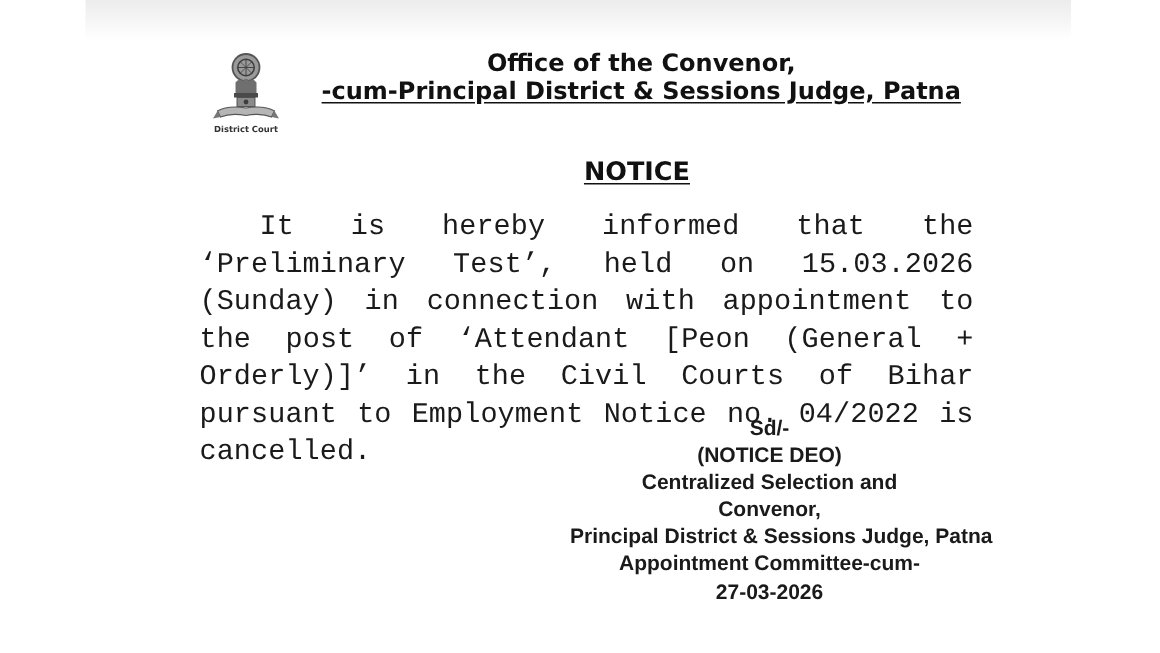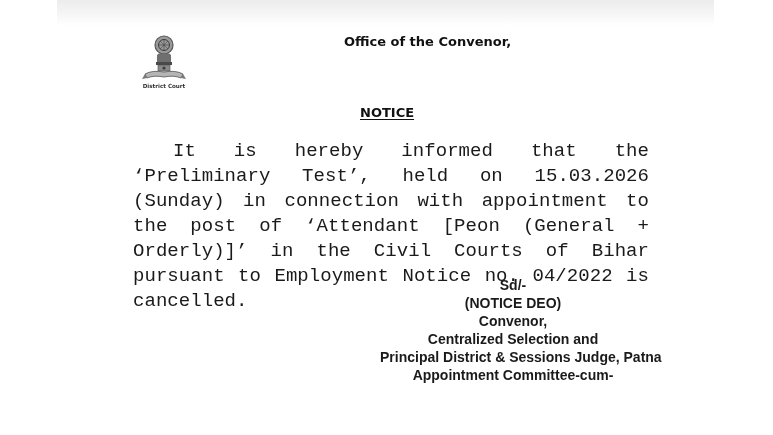--- a/index.html
+++ b/index.html
@@ -35,34 +35,34 @@
     width: 48px;
     height: 58px;
   }
   .header {
     position: absolute;
     left: 205px;
     top: 33px;
     width: 445px;
     text-align: center;
     font-weight: bold;
-    font-size: 13px;
+    font-size: 16px;
     line-height: 18.6px;
     color: #111;
   }
   .header .line { display: block; white-space: nowrap; }
   .header .line.u { text-decoration: underline; text-underline-offset: 2px; }
   .notice-title {
     position: absolute;
     left: 360px;
     top: 105px;
     width: 100px;
-    text-align: left;
+    text-align: right;
     font-weight: bold;
-    font-size: 13px;
+    font-size: 17px;
     text-decoration: underline;
     text-underline-offset: 2px;
   }
   .body-text {
     position: absolute;
     left: 133px;
     top: 139px;
     width: 516px;
     font-family: Liberation Mono, monospace;
     font-size: 19px;
@@ -109,28 +109,30 @@
 
     <path d="M5 40 Q12 36 24 38 Q36 36 43 40 L41 44 Q34 41 24 43 Q14 41 7 44 Z" fill="#b5b5b5" stroke="#555" stroke-width="0.8"></path>
     <path d="M5 40 L2 45 L7 44 Z" fill="#777"></path>
     <path d="M43 40 L46 45 L41 44 Z" fill="#777"></path>
 
     <text x="24" y="54" text-anchor="middle" font-family="DejaVu Sans, sans-serif" font-size="5.6" font-weight="bold" fill="#333">District Court</text>
   </svg>
 
   <div class="header">
     <span class="line">Office of the Convenor,</span>
+    <span class="line u">-cum-Principal District &amp; Sessions Judge, Patna</span>
   </div>
 
   <div class="notice-title">NOTICE</div>
 
   <p class="body-text" style="margin:0">It is hereby informed that the ‘Preliminary Test’, held on 15.03.2026 (Sunday) in connection with appointment to the post of ‘Attendant [Peon (General + Orderly)]’ in the Civil Courts of Bihar pursuant to Employment Notice no. 04/2022 is cancelled.</p>
 
   <div class="signature">
     <span class="sl">Sd/-</span>
     <span class="sl">(NOTICE DEO)</span>
+    <span class="sl">Centralized Selection and</span>
     <span class="sl">Convenor,</span>
-    <span class="sl">Centralized Selection and</span>
     <span class="sl">Principal District &amp; Sessions Judge, Patna</span>
     <span class="sl">Appointment Committee-cum-</span>
+    <span class="sl">27-03-2026</span>
   </div>
 
 </div>
 
 </body></html>

